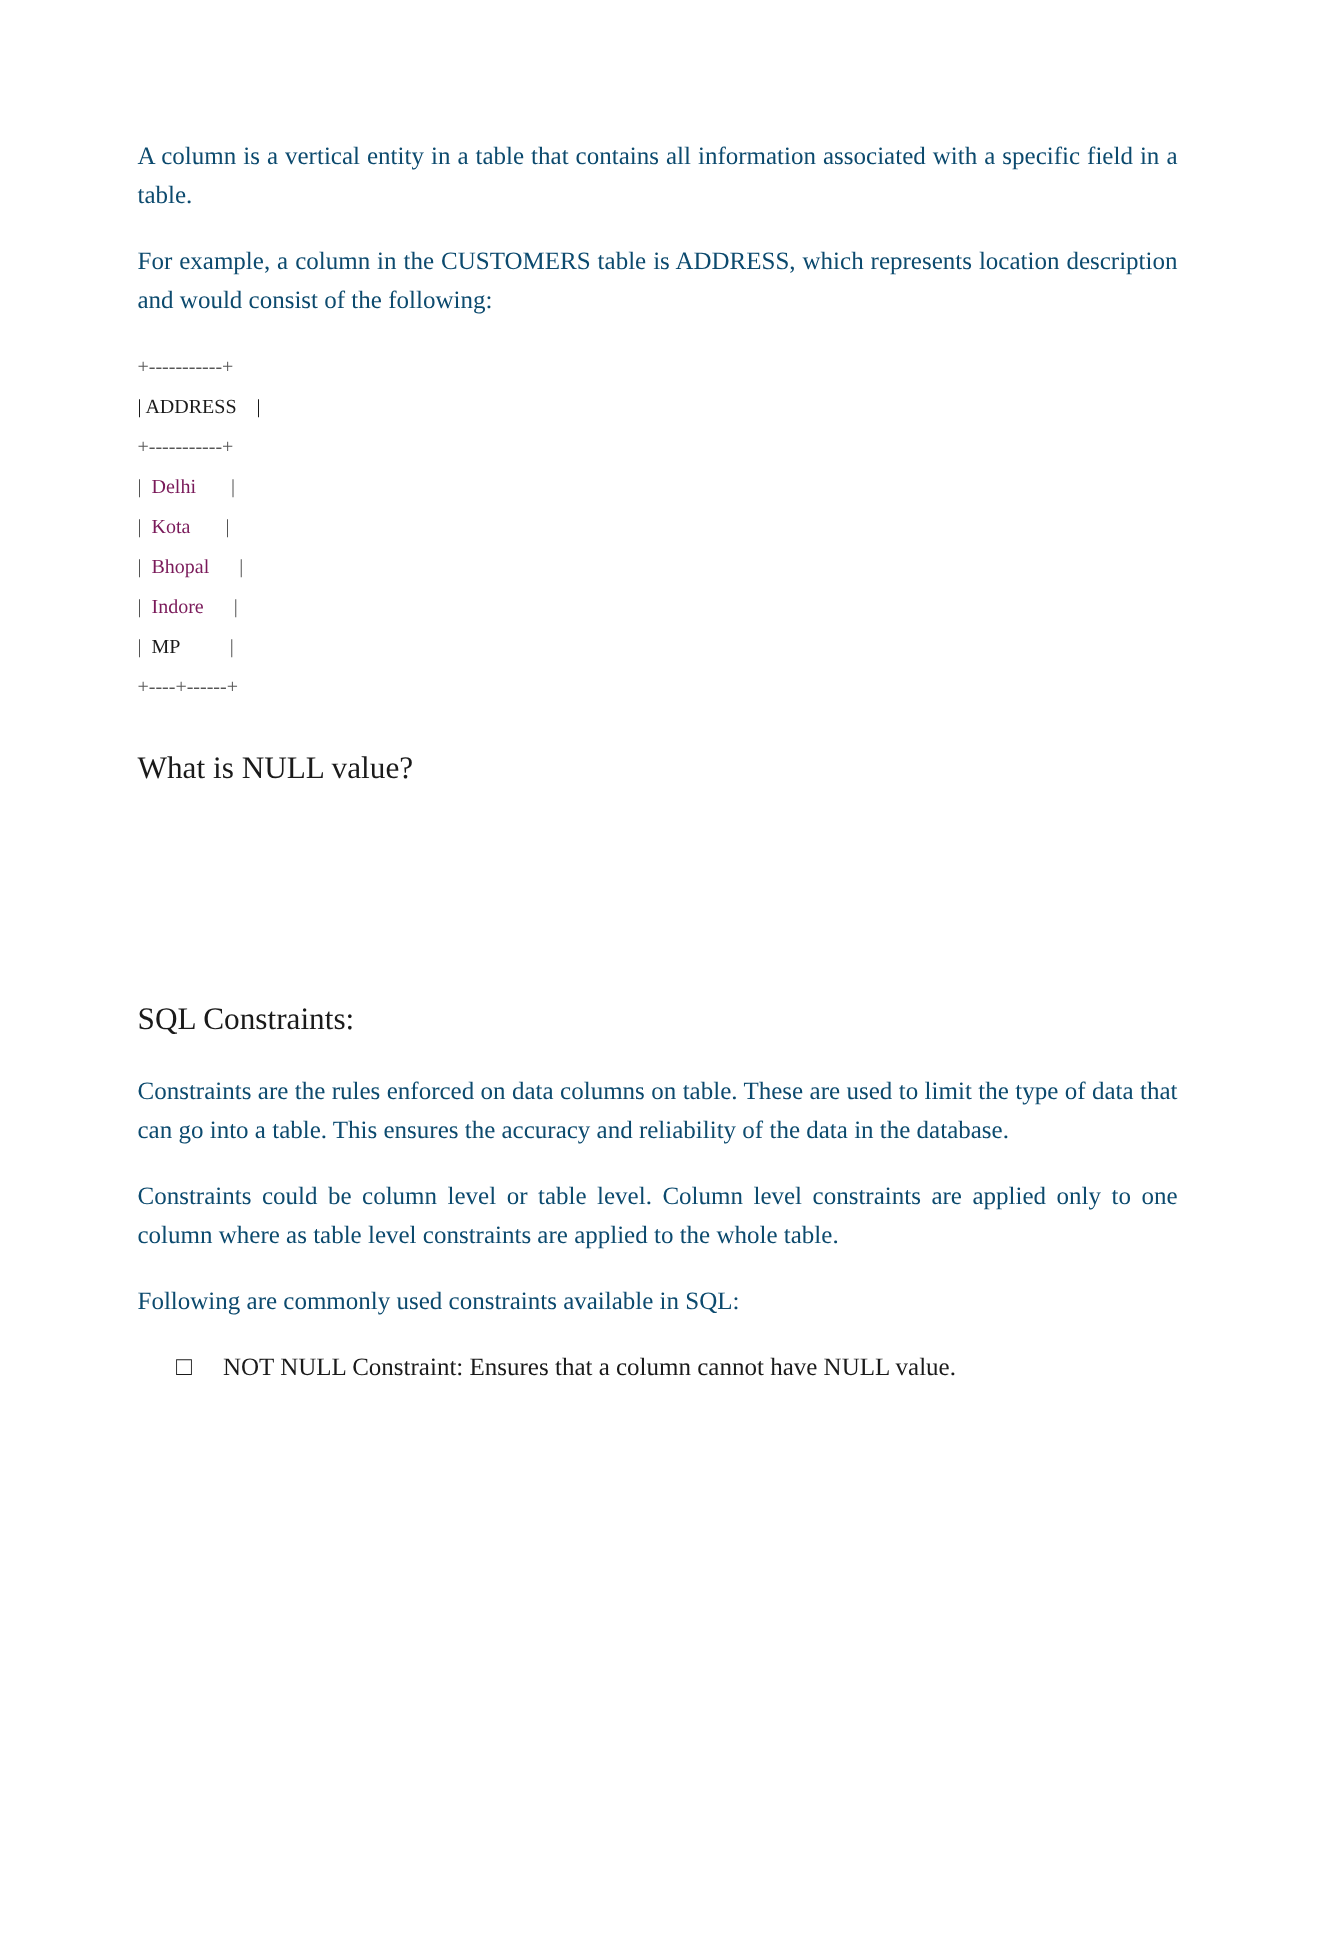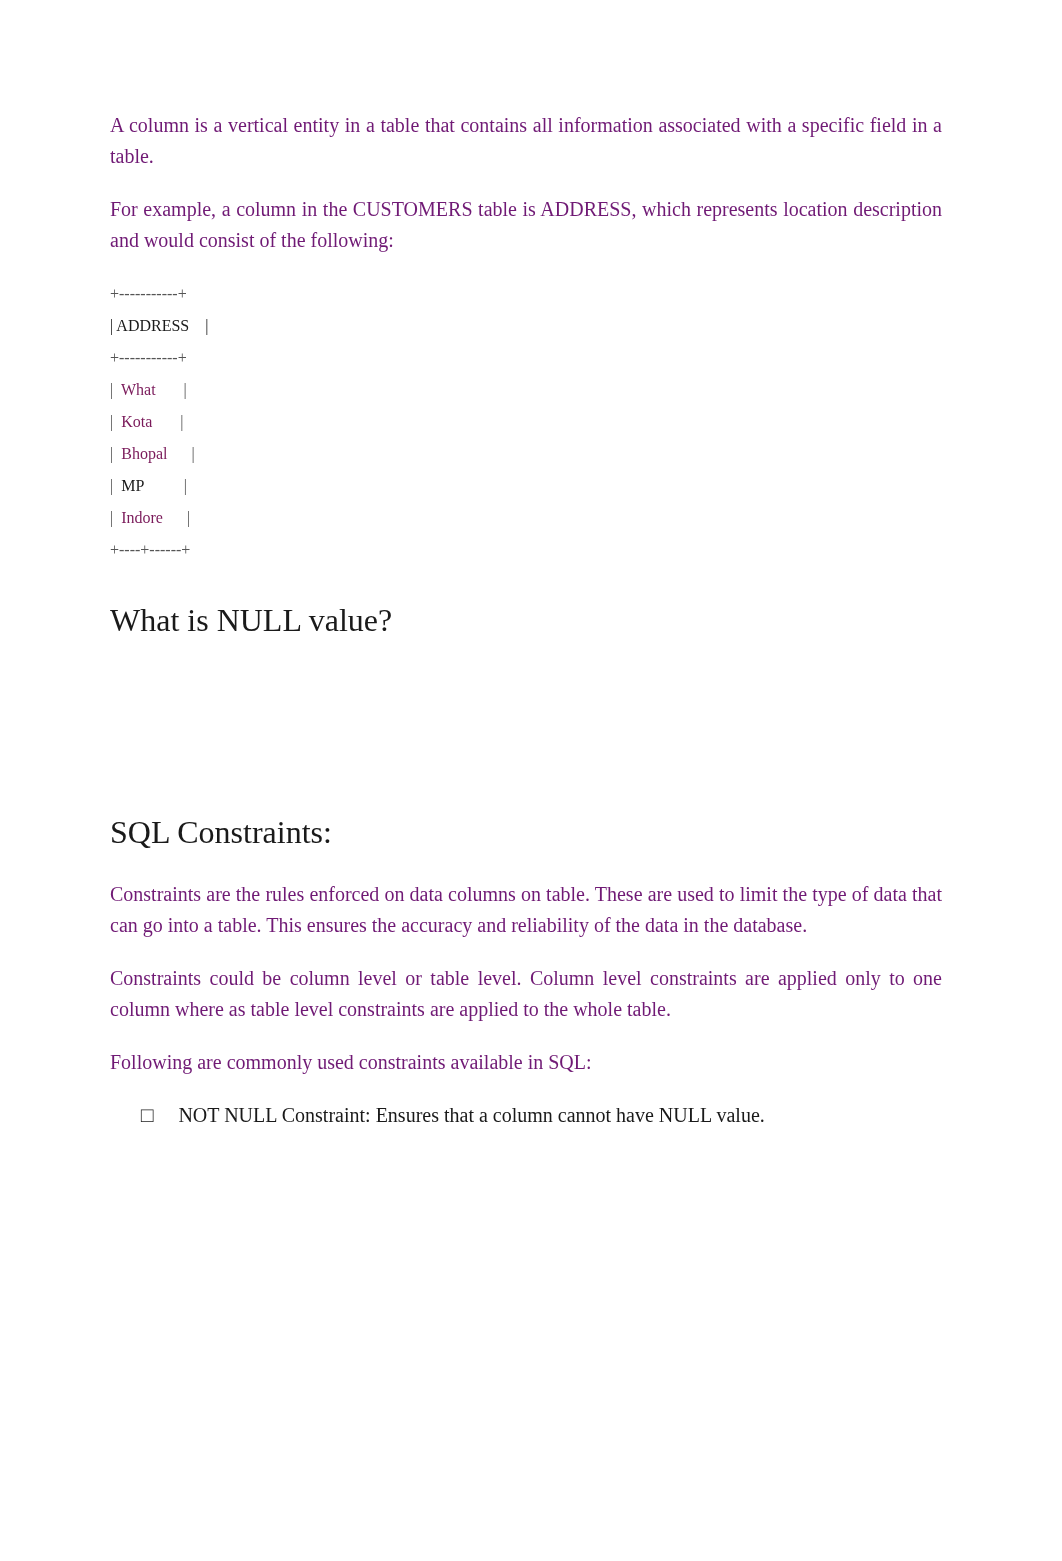--- a/index.html
+++ b/index.html
@@ -12,21 +12,21 @@
       background: #ffffff;
       width: 1062px;
       padding: 110px 120px 0 110px;
       color: #000000;
       line-height: 1.55;
     }
     .paragraph {
       font-size: 20px;
       text-align: justify;
       margin-bottom: 22px;
-      color: #701a75;
+      color: #0c4a6e;
     }
     .code-block {
       font-family: Georgia, serif;
       font-size: 16px;
       margin-bottom: 30px;
     }
     .code-line {
       line-height: 2.0;
       white-space: pre;
     }
@@ -37,21 +37,21 @@
       color: #555555;
     }
     .city {
       color: #7a1a5a;
     }
     .plain {
       color: #1a1a1a;
       margin-top: 20px;
     }
     .heading {
-      font-size: 32px;
+      font-size: 25px;
       font-weight: normal;
       margin-top: 10px;
       margin-bottom: 22px;
       color: #1a1a1a;
     }
     .spacer-large {
       height: 130px;
     }
     .bullet-row {
       display: flex;
@@ -75,25 +75,25 @@
 <body>
 
 <p class="paragraph">A column is a vertical entity in a table that contains all information associated with a specific field in a table.</p>
 
 <p class="paragraph">For example, a column in the CUSTOMERS table is ADDRESS, which represents location description and would consist of the following:</p>
 
 <div class="code-block">
   <div class="code-line border-line">+-----------+</div>
   <div class="code-line"><span class="plain">| ADDRESS    |</span></div>
   <div class="code-line border-line">+-----------+</div>
-  <div class="code-line"><span class="pipe">|  </span><span class="city">What</span><span class="pipe">       |</span></div>
+  <div class="code-line"><span class="pipe">|  </span><span class="city">Delhi</span><span class="pipe">       |</span></div>
   <div class="code-line"><span class="pipe">|  </span><span class="city">Kota</span><span class="pipe">       |</span></div>
   <div class="code-line"><span class="pipe">|  </span><span class="city">Bhopal</span><span class="pipe">      |</span></div>
+  <div class="code-line"><span class="pipe">|  </span><span class="city">Indore</span><span class="pipe">      |</span></div>
   <div class="code-line"><span class="pipe">|  </span><span class="plain">MP</span><span class="pipe">          |</span></div>
-  <div class="code-line"><span class="pipe">|  </span><span class="city">Indore</span><span class="pipe">      |</span></div>
   <div class="code-line border-line">+----+------+</div>
 </div>
 
 <h2 class="heading">What is NULL value?</h2>
 
 <div class="spacer-large"></div>
 
 <h2 class="heading">SQL Constraints:</h2>
 
 <p class="paragraph">Constraints are the rules enforced on data columns on table. These are used to limit the type of data that can go into a table. This ensures the accuracy and reliability of the data in the database.</p>

